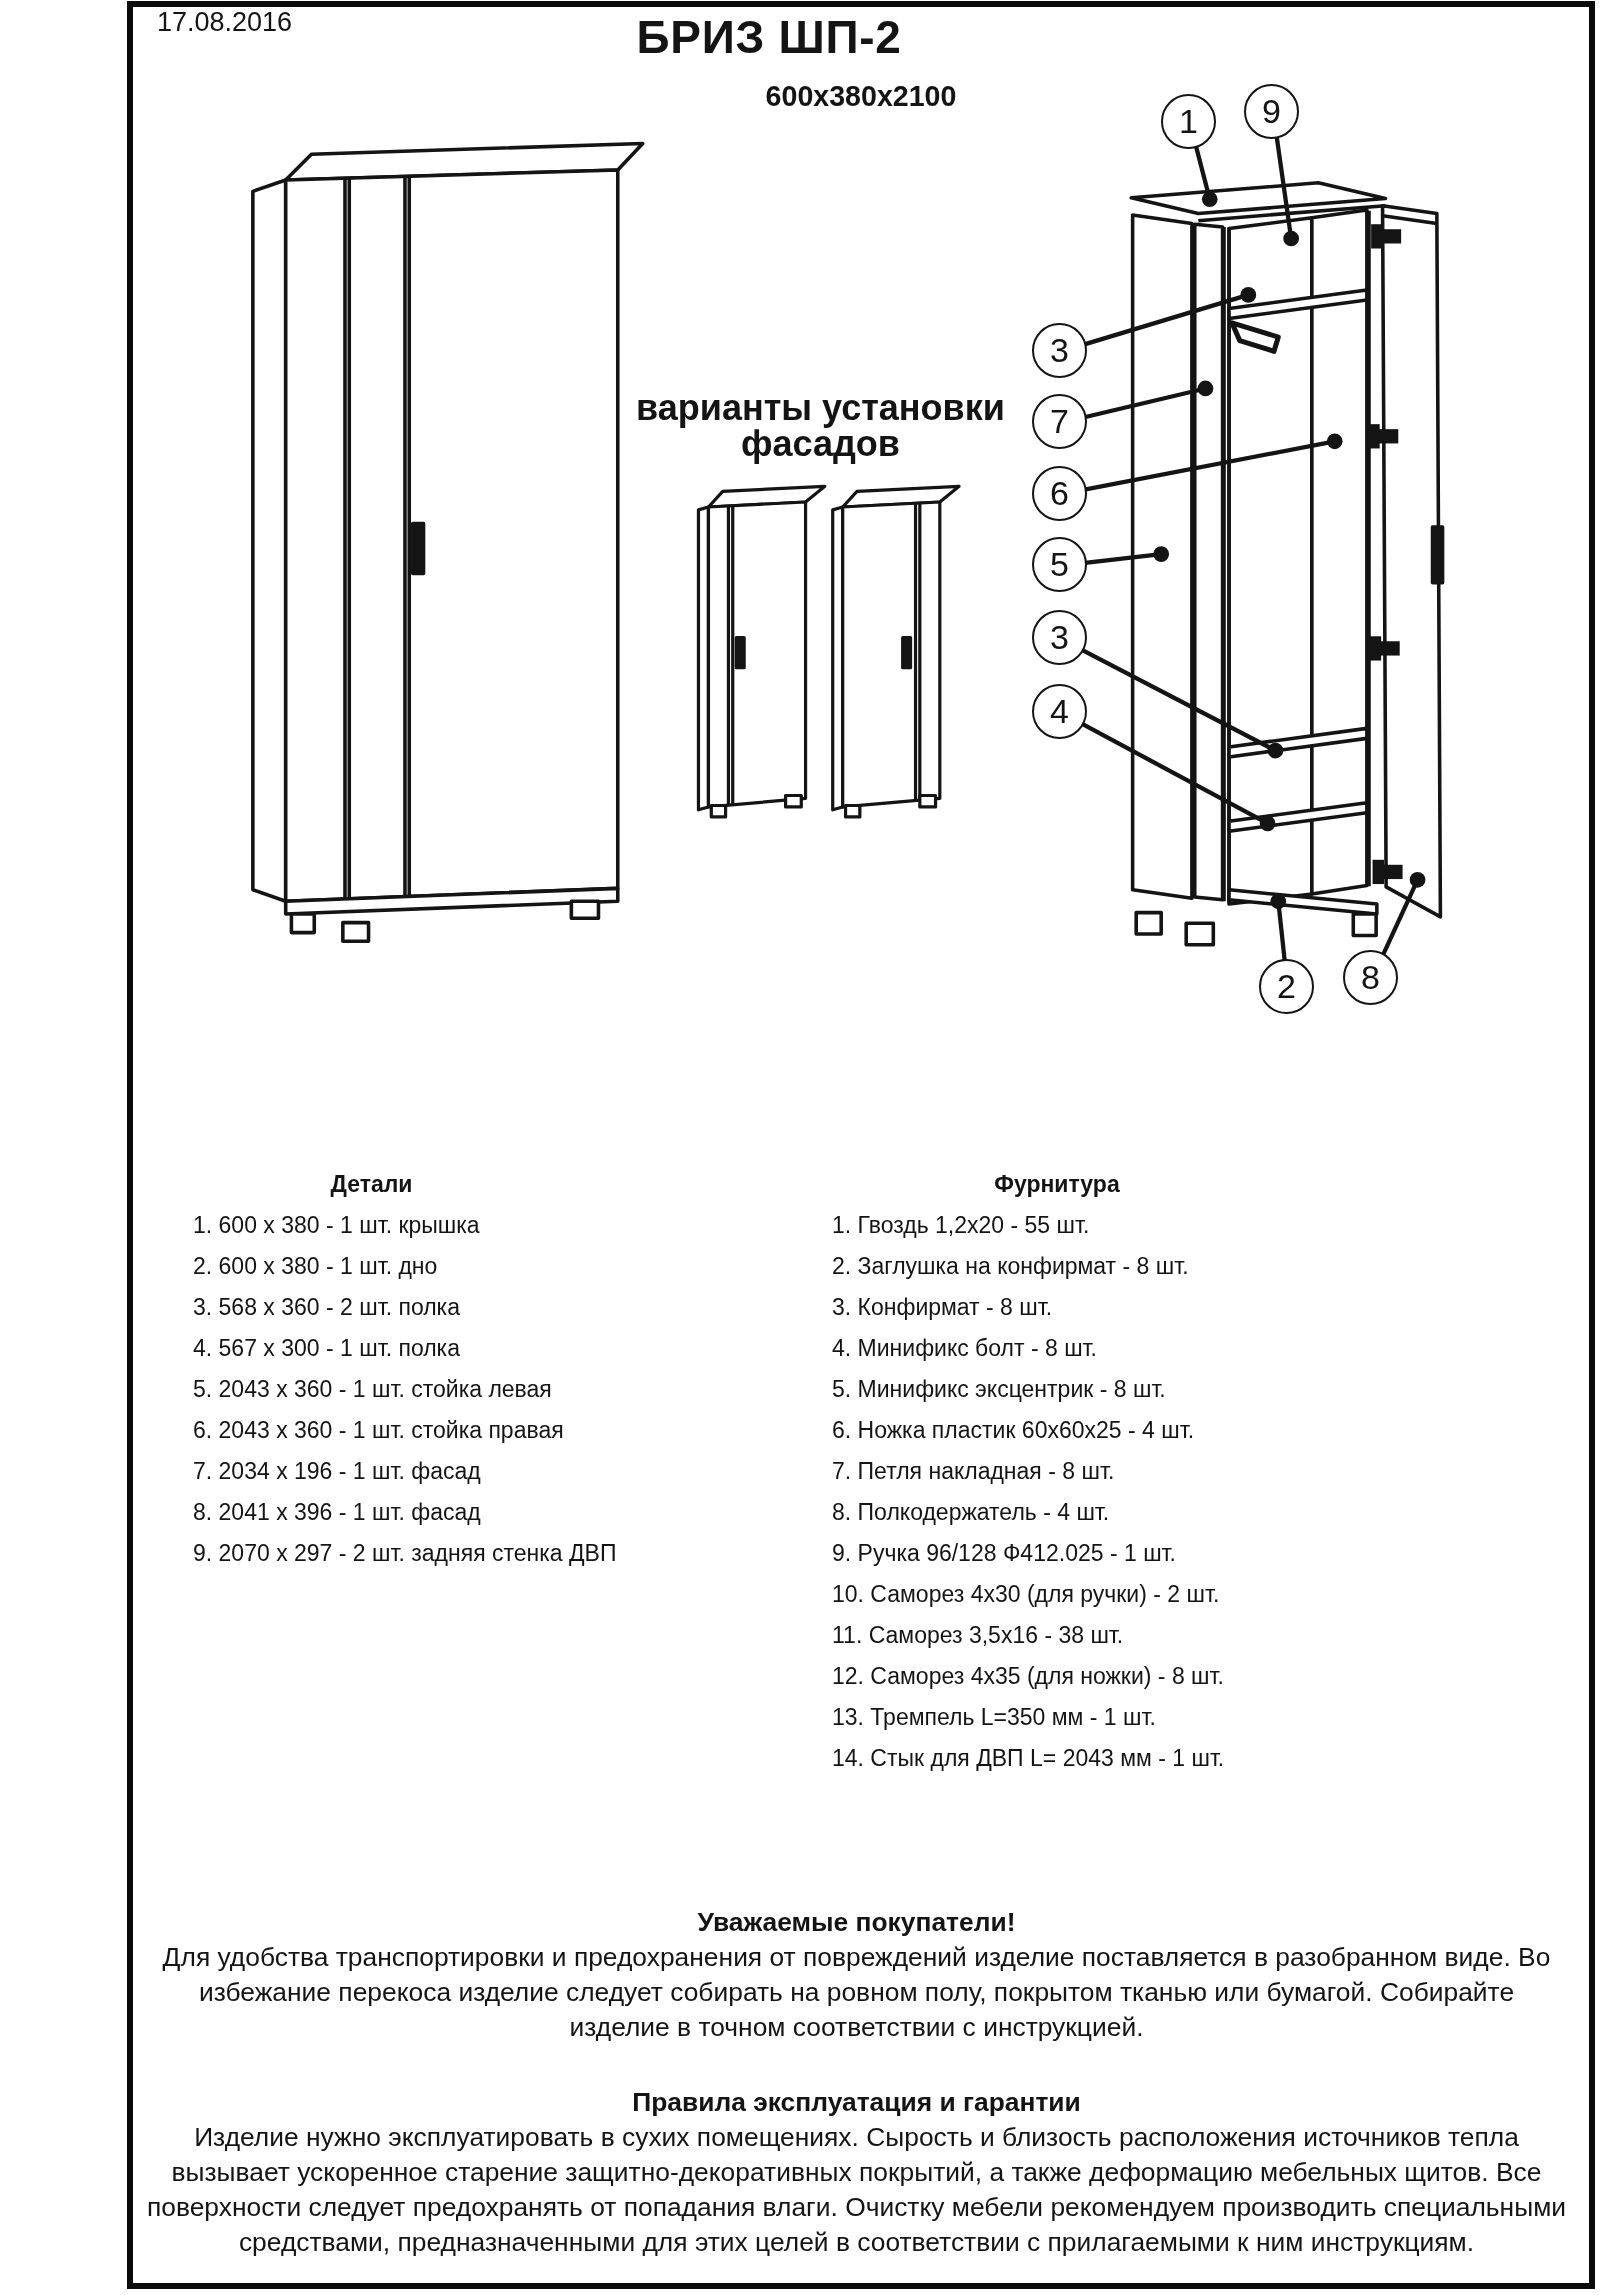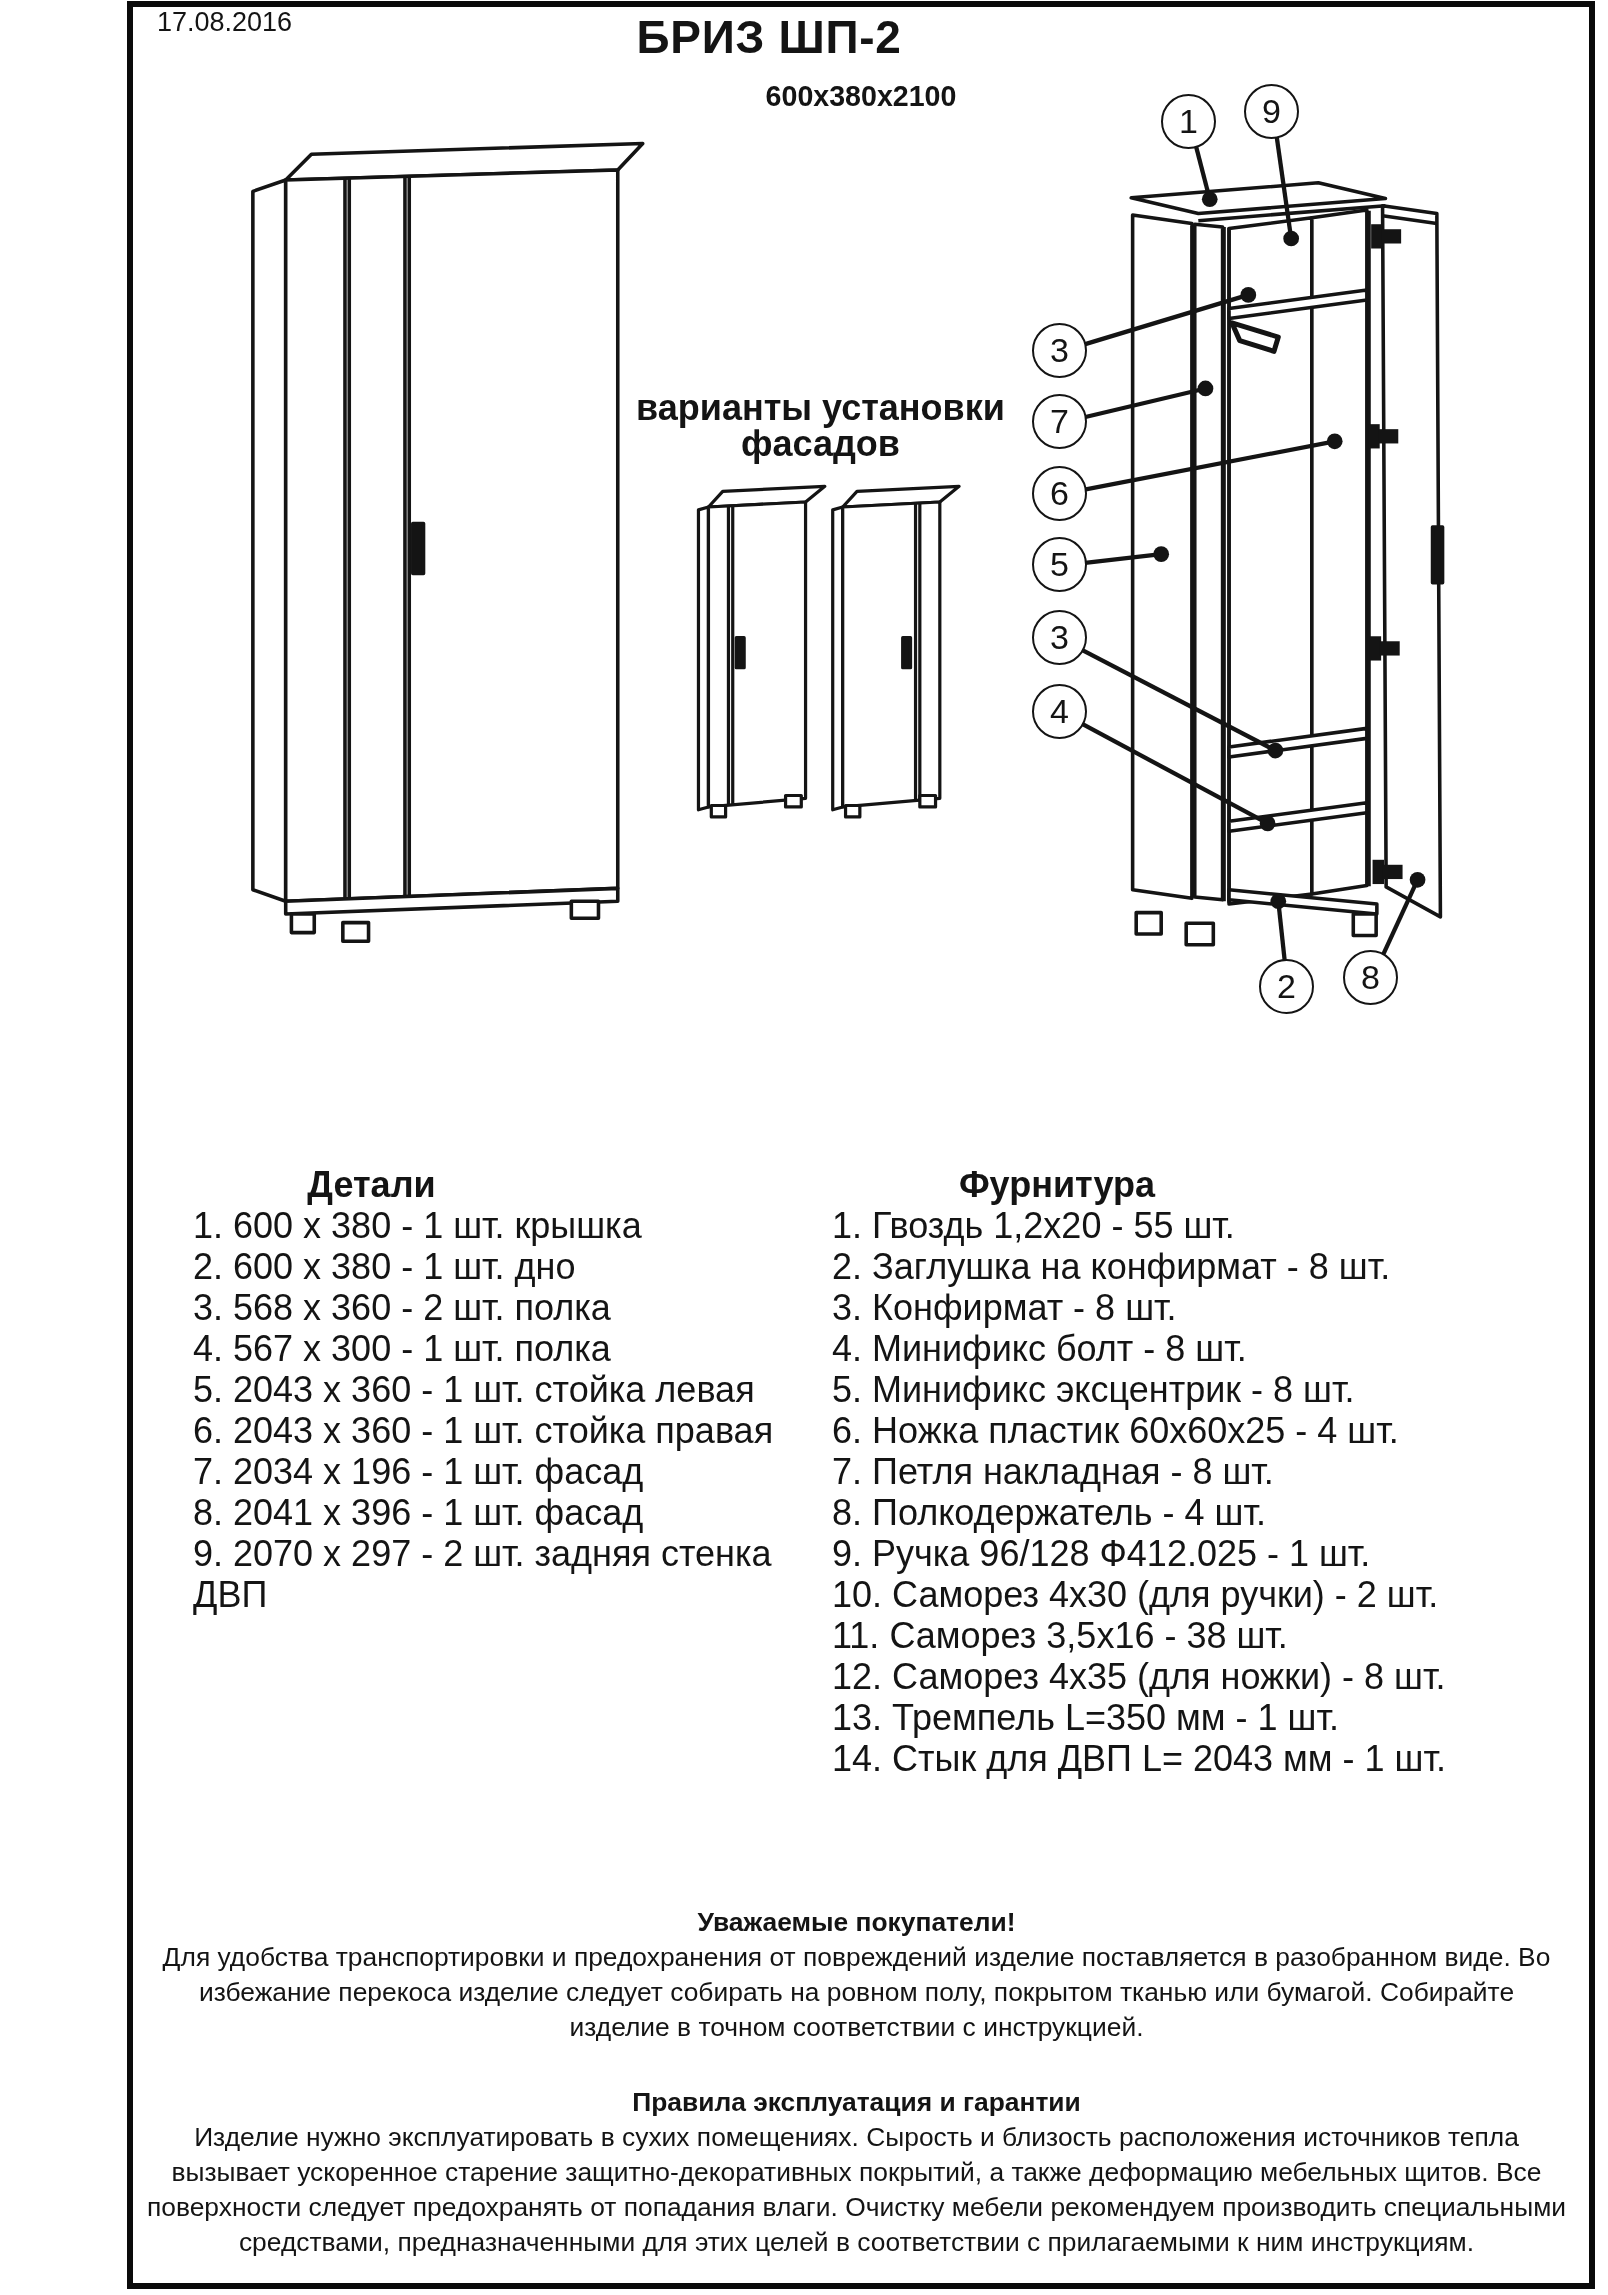--- a/index.html
+++ b/index.html
@@ -10,21 +10,21 @@
   .art{position:absolute;left:0;top:0;}
   .date{position:absolute;left:157px;top:7.1px;font-size:27px;}
   .doc-title{position:absolute;left:127px;top:10px;width:1284px;text-align:center;
        font-size:46px;font-weight:700;letter-spacing:0.7px;}
   .doc-dims{position:absolute;left:127px;top:80px;width:1468px;text-align:center;
        font-size:28.6px;font-weight:700;}
   .variants-label{position:absolute;left:635px;top:390px;width:371px;text-align:center;
        font-size:36px;font-weight:700;line-height:36px;white-space:pre-line;}
   .callout{position:absolute;width:51px;height:51px;border:2.9px solid #141414;border-radius:50%;
        background:#ffffff;text-align:center;line-height:51px;font-size:34px;}
-  .list{position:absolute;font-size:36px;line-height:41px;}
+  .list{position:absolute;font-size:23px;line-height:41px;}
   .list .list-title{font-weight:700;text-align:center;}
   .parts{left:193px;top:1164px;width:585px;}
   .parts .list-title{width:357px;}
   .hardware{left:832px;top:1164px;width:685px;}
   .hardware .list-title{width:450px;}
   .notice{position:absolute;left:146px;top:1865px;width:1421px;text-align:center;
        font-size:26.4px;line-height:35px;}
   .notice .n-title{font-weight:700;margin-top:40px;}
   .notice p{margin:0;}
 </style>

